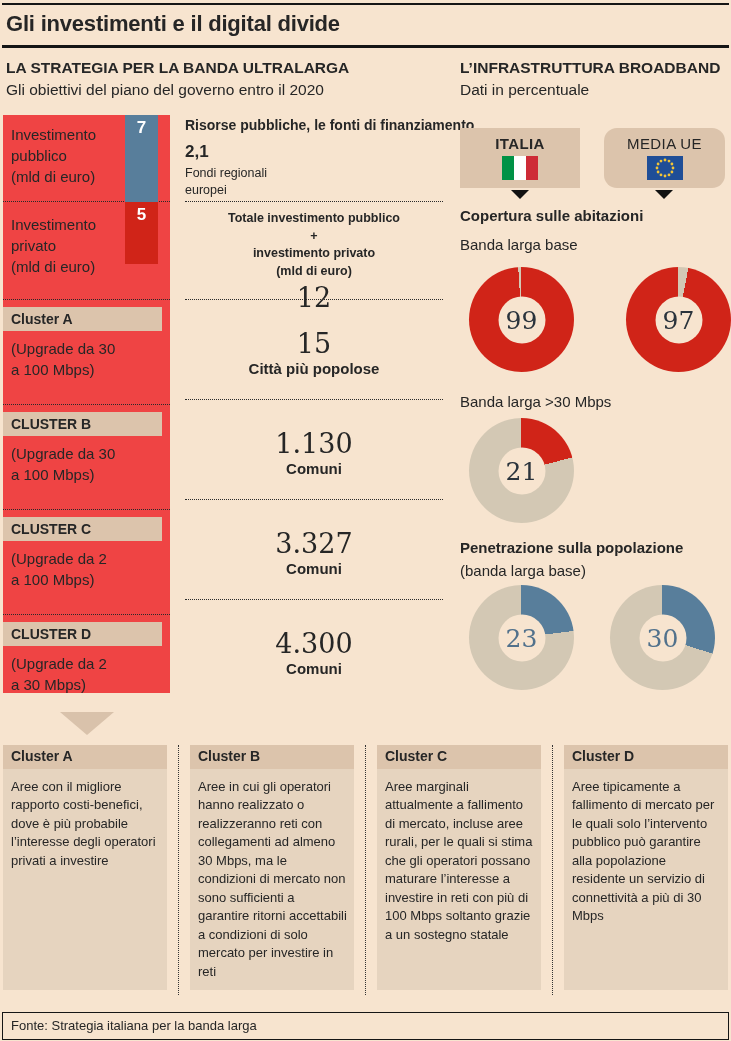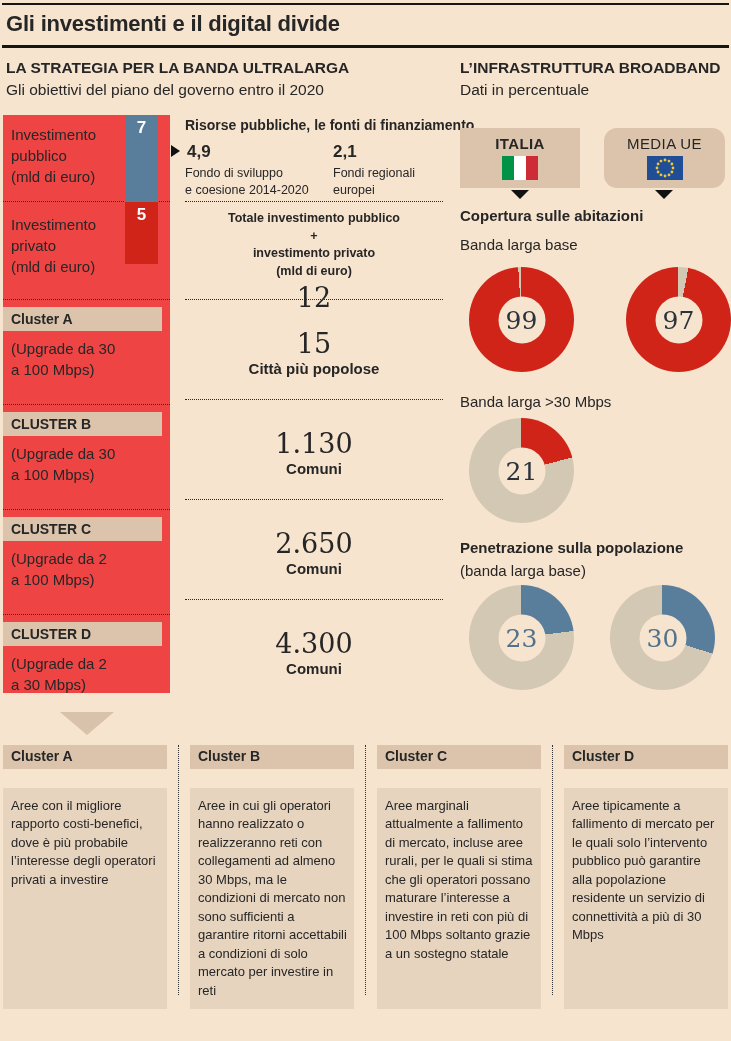--- a/index.html
+++ b/index.html
@@ -63,21 +63,21 @@
   .donut{position:absolute;width:105px;height:105px;border-radius:50%;}
   .hole{position:absolute;left:50%;top:50%;transform:translate(-50%,-50%);
         width:47px;height:47px;border-radius:50%;background:#f7e4cf;
         display:flex;align-items:center;justify-content:center;}
   .hole .num{font-family:"DejaVu Serif",serif;font-size:25px;}
 
   
   .notes{position:absolute;left:3px;top:745px;display:flex;}
   .note{width:164px;}
   .note-h{background:#dcc4ac;font-weight:bold;font-size:14px;padding:3px 8px;height:24px;box-sizing:border-box;}
-  .note-b{margin-top:19px;background:#e6d4bf;padding:9px 6px 8px 8px;height:221px;
+  .note-b{margin-top:0;background:#e6d4bf;padding:9px 6px 8px 8px;height:221px;
           box-sizing:border-box;font-size:13px;line-height:1.42;}
   .vsep{border-left:1px dotted #333;margin:0 11px;height:250px;}
 
   .src{position:absolute;left:2px;right:2px;top:1012px;height:28px;border:1.5px solid #151515;
        box-sizing:border-box;font-size:13px;padding:5px 8px;}
 </style>
 </head>
 <body>
 
 <div class="page">
@@ -128,25 +128,20 @@
       <div class="bar" style="background: rgb(208, 36, 24); height: 62px;">
         <div class="bnum">5</div>
       </div>
     </div>
   </div>
 
   <div class="abs mid">
     <div class="mrow r1">
       <div class="fund-head">Risorse pubbliche, le fonti di finanziamento</div>
       <div class="fund-items">
-        <div class="fund-item">
-          <div class="fund-val"><span class="arr"></span><span>4,9</span></div>
-          <div class="fund-label pre">Fondo di sviluppo
-e coesione 2014-2020</div>
-        </div>
         <div class="fund-item second">
           <div class="fund-val">2,1</div>
           <div class="fund-label pre">Fondi regionali
 europei</div>
         </div>
       </div>
     </div>
     <div class="mrow rn">
       <div class="total-label pre">Totale investimento pubblico
 +
@@ -156,21 +151,21 @@
     </div>
     <div class="mrow rn">
       <div class="big-num pad">15</div>
       <div class="unit">Città più popolose</div>
     </div>
     <div class="mrow rn">
       <div class="big-num pad">1.130</div>
       <div class="unit">Comuni</div>
     </div>
     <div class="mrow rn">
-      <div class="big-num pad">2.650</div>
+      <div class="big-num pad">3.327</div>
       <div class="unit">Comuni</div>
     </div>
     <div class="mrow rn last">
       <div class="big-num pad">4.300</div>
       <div class="unit">Comuni</div>
     </div>
   </div>
 
   <div class="abs tri-tan"></div>
 
@@ -257,13 +252,14 @@
       <div class="note-h">Cluster C</div>
       <div class="note-b">Aree marginali attualmente a fallimento di mercato, incluse aree rurali, per le quali si stima che gli operatori possano maturare l’interesse a investire in reti con più di 100 Mbps soltanto grazie a un sostegno statale</div>
     </div>
     <div class="vsep"></div>
     <div class="note">
       <div class="note-h">Cluster D</div>
       <div class="note-b">Aree tipicamente a fallimento di mercato per le quali solo l’intervento pubblico può garantire alla popolazione residente un servizio di connettività a più di 30 Mbps</div>
     </div>
   </div>
 
+  <div class="src">Fonte: Strategia italiana per la banda larga</div>
 </div>
 
 </body></html>

